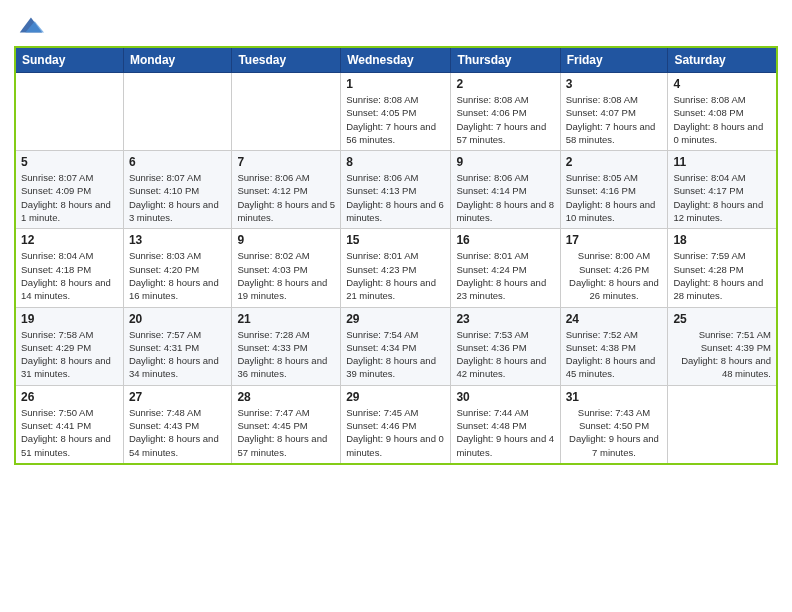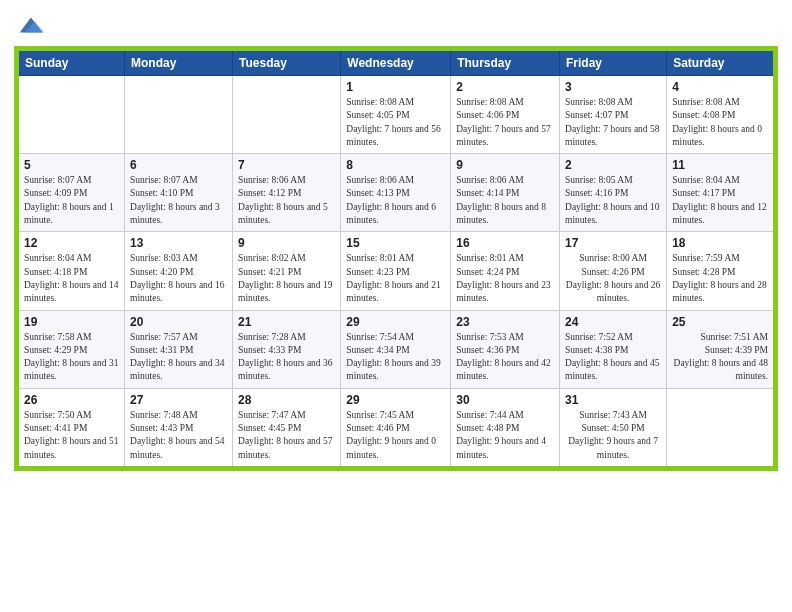--- a/index.html
+++ b/index.html
@@ -56,21 +56,21 @@
       color: #333;
     }
     .location-title {
       font-size: 14px;
       color: #555;
       margin-top: 2px;
     }
     .calendar-table {
       width: 100%;
       border-collapse: collapse;
-      border: 5px solid #84cc16;
+      border: 2px solid #84cc16;
       margin-top: 8px;
     }
     .calendar-table th {
       background: #2155a0;
       color: #fff;
       font-size: 12px;
       font-weight: bold;
       padding: 5px 6px;
       text-align: left;
       border: 1px solid #1a4080;
@@ -90,21 +90,20 @@
     .day-number {
       font-size: 12px;
       font-weight: bold;
       color: #222;
       margin-bottom: 2px;
     }
     .day-info {
       font-size: 9.5px;
       color: #333;
       line-height: 1.4;
-      font-family: Liberation Serif, serif;
     }
     .empty-cell {
       background: #fff !important;
     }
   </style>
 </head>
 <body>
 
 <div class="page">
   <div class="header">
@@ -219,21 +218,21 @@
           </td>
           <td>
             <div class="day-number">13</div>
             <div class="day-info" style="white-space: pre-line;">Sunrise: 8:03 AM
 Sunset: 4:20 PM
 Daylight: 8 hours and 16 minutes.</div>
           </td>
           <td>
             <div class="day-number">9</div>
             <div class="day-info" style="white-space: pre-line;">Sunrise: 8:02 AM
-Sunset: 4:21 PM
+Sunset: 4:03 PM
 Daylight: 8 hours and 19 minutes.</div>
           </td>
           <td>
             <div class="day-number">15</div>
             <div class="day-info" style="white-space: pre-line;">Sunrise: 8:01 AM
 Sunset: 4:23 PM
 Daylight: 8 hours and 21 minutes.</div>
           </td>
           <td>
             <div class="day-number">16</div>

